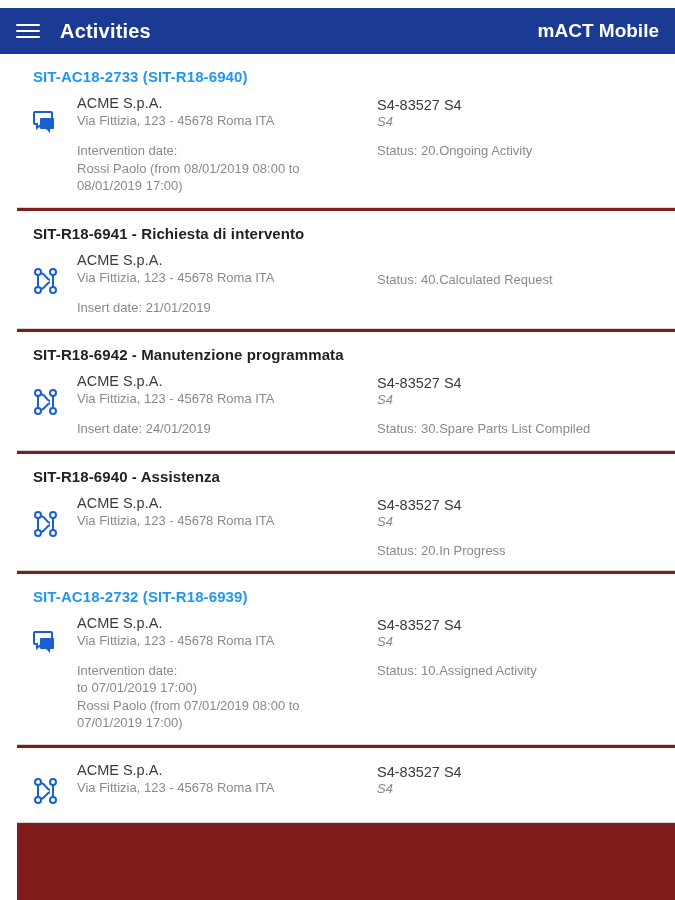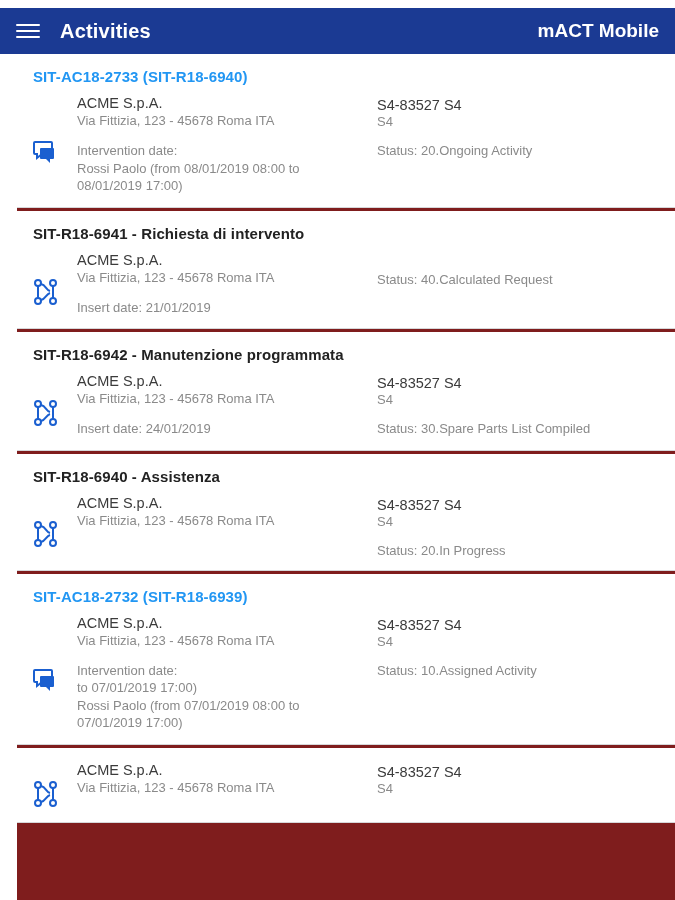--- a/index.html
+++ b/index.html
@@ -76,21 +76,21 @@
     font-weight: bold;
     margin: 0 0 10px 0;
     color: #222;
     letter-spacing: 0.1px;
   }
   .card-title.link {
     color: #2196f3;
   }
   .card-body {
     display: flex;
-    align-items: center;
+    align-items: flex-start;
   }
   .icon-col {
     width: 44px;
     flex: 0 0 44px;
     padding-top: 16px;
   }
   .cols {
     flex: 1;
     display: flex;
   }
@@ -118,20 +118,21 @@
   }
   .right-line1 {
     font-size: 14.5px;
     color: #3b3b3b;
     margin-bottom: 1px;
   }
   .right-line2 {
     font-size: 13px;
     color: #8a8a8a;
     margin-bottom: 14px;
+    font-style: italic;
   }
   .status {
     font-size: 13px;
     color: #8a8a8a;
   }
   .right-spacer {
     height: 18px;
   }
 
   

